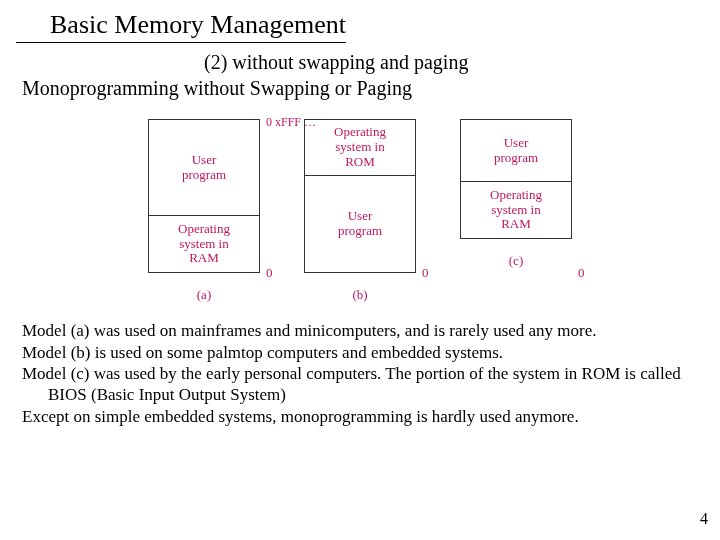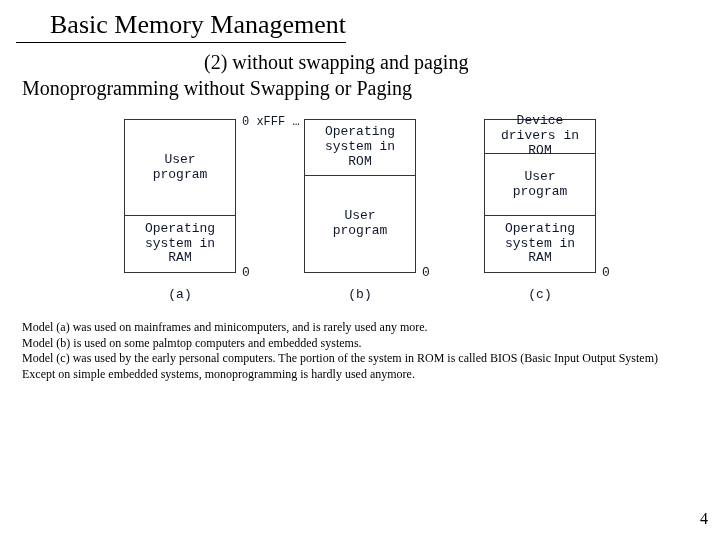--- a/index.html
+++ b/index.html
@@ -23,25 +23,25 @@
   .title-wrap { padding-left: 16px; }
   .intro {
     font-size: 20px;
     padding: 6px 0 0 22px;
     line-height: 1.3;
   }
   .indent2 { padding-left: 182px; font-family: Liberation Serif, serif; }
   .diagram-area {
     display: flex;
     justify-content: center;
-    gap: 68px;
+    gap: 44px;
     margin-top: 18px;
-    font-family: Liberation Mono, monospace;
+    font-family: Liberation Serif, serif;
     font-size: 13px;
-    color: #0f172a;
+    color: #be185d;
   }
   .mem-col {
     display: flex;
     flex-direction: column;
     align-items: center;
     position: relative;
   }
   .mem-box {
     border: 1.5px solid #333;
     width: 110px;
@@ -66,21 +66,21 @@
   }
   .addr-bot {
     position: absolute;
     font-size: 13px;
   }
   .caption {
     margin-top: 14px;
     font-size: 13px;
   }
   .notes {
-    font-size: 12px;
+    font-size: 17px;
     padding: 18px 30px 0 22px;
     line-height: 1.22;
   }
   .notes p { margin: 0 0 1px 0; }
   .hang { padding-left: 26px; text-indent: -26px; }
   .pagenum {
     position: absolute;
     right: 12px;
     bottom: 12px;
     font-size: 16px;
@@ -114,21 +114,20 @@
     <div class="mem-box">
       <div class="mem-seg" style="height:56px">Operating<br>system in<br>ROM</div>
       <div class="mem-seg" style="height:96px">User<br>program</div>
     </div>
     <div class="addr-bot" style="left:118px; top:146px">0</div>
     <div class="caption">(b)</div>
   </div>
 
   <div class="mem-col">
     <div class="mem-box">
-      <div class="mem-seg" style="height:34px">Device<br>drivers in ROM</div>
       <div class="mem-seg" style="height:62px">User<br>program</div>
       <div class="mem-seg" style="height:56px">Operating<br>system in<br>RAM</div>
     </div>
     <div class="addr-bot" style="left:118px; top:146px">0</div>
     <div class="caption">(c)</div>
   </div>
 
 </div>
 
 <div class="notes">

